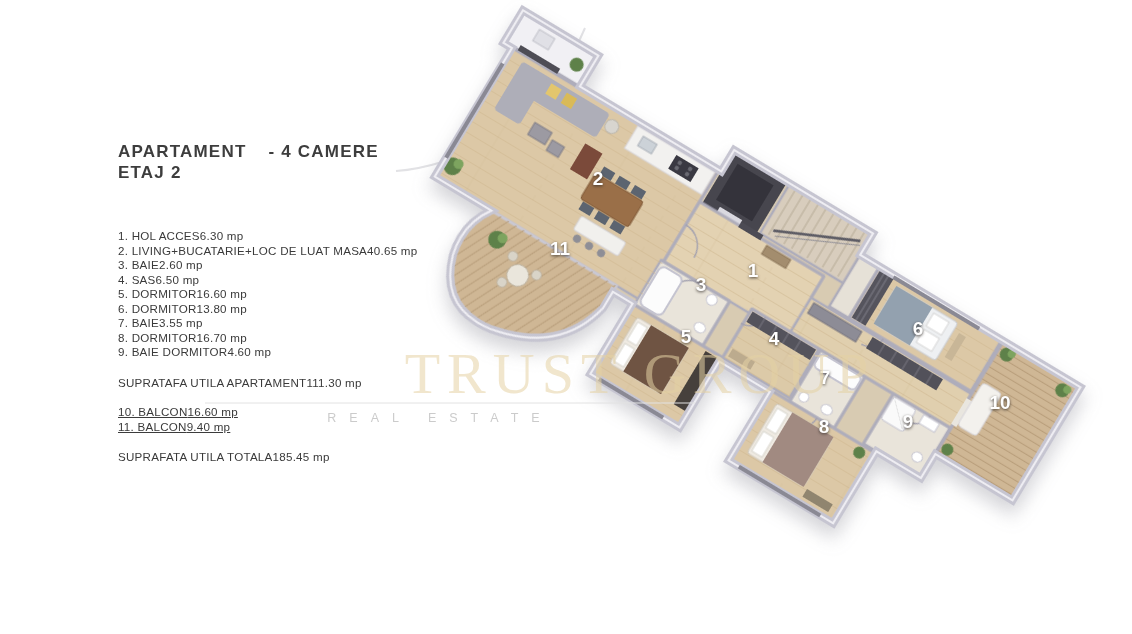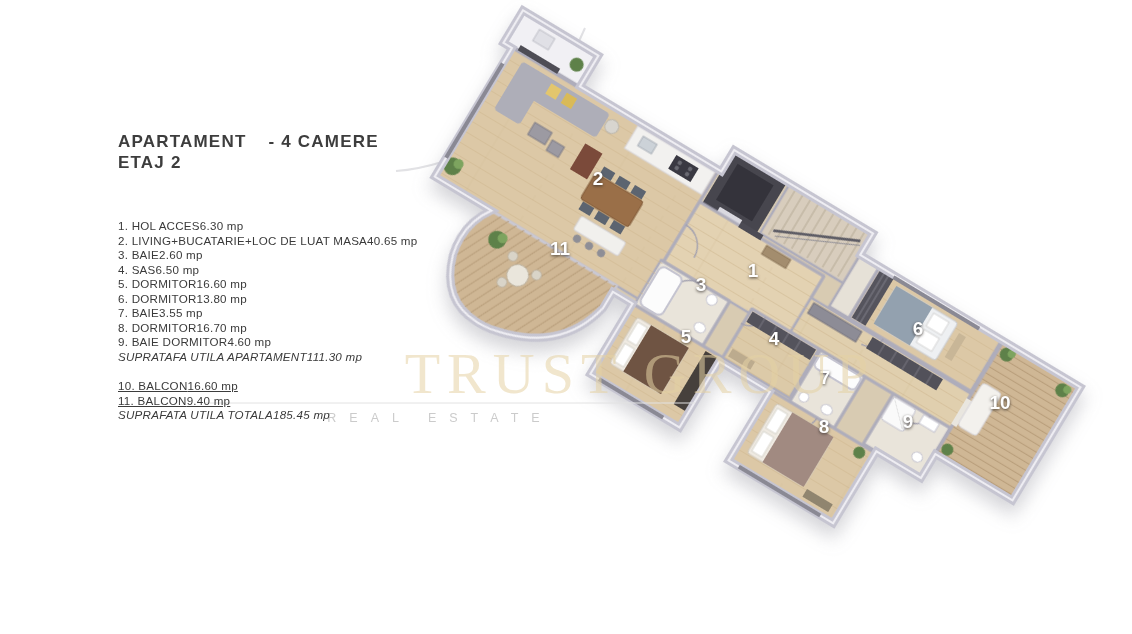--- a/index.html
+++ b/index.html
@@ -4,33 +4,33 @@
 <style>
   html,body{margin:0;padding:0;}
   body{
     width:1132px;height:634px;position:relative;overflow:hidden;
     background:#ffffff;
     font-family:"Liberation Sans", sans-serif;
     -webkit-font-smoothing:antialiased;
   }
   
   .legend{
-    position:absolute;left:118px;top:132px;width:340px;color:#3c3c3c;z-index:3;
+    position:absolute;left:118px;top:142px;width:340px;color:#3c3c3c;z-index:3;
   }
   .title{font-size:17px;font-weight:700;letter-spacing:1.2px;color:#3d3d3d;line-height:1.18;}
   .title .t1{display:flex;}
   .title .t1b{margin-left:22px;}
   .title .t2{margin-top:1px;}
   .rows{margin-top:46px;}
   .row{
     display:flex;justify-content:flex-start;align-items:baseline;
     font-size:11.6px;letter-spacing:.25px;line-height:14.5px;color:#3a3a3a;
   }
   .row .rv{text-align:right;white-space:nowrap;}
-  .gap16{margin-top:0;font-style:italic;}
+  .gap16{margin-top:16px;}
   .gap15{margin-top:15px;text-decoration:underline;}
   
   .plan-svg{position:absolute;left:0;top:0;z-index:1;}
   .room-num{
     fill:#ffffff;font-family:"Liberation Sans",sans-serif;font-weight:700;font-size:19px;
     text-anchor:middle;
     filter:drop-shadow(0 1px 1.5px rgba(50,45,40,.85));
   }
   .wm-big{
     font-family:"Liberation Serif",serif;font-size:58px;letter-spacing:7px;

